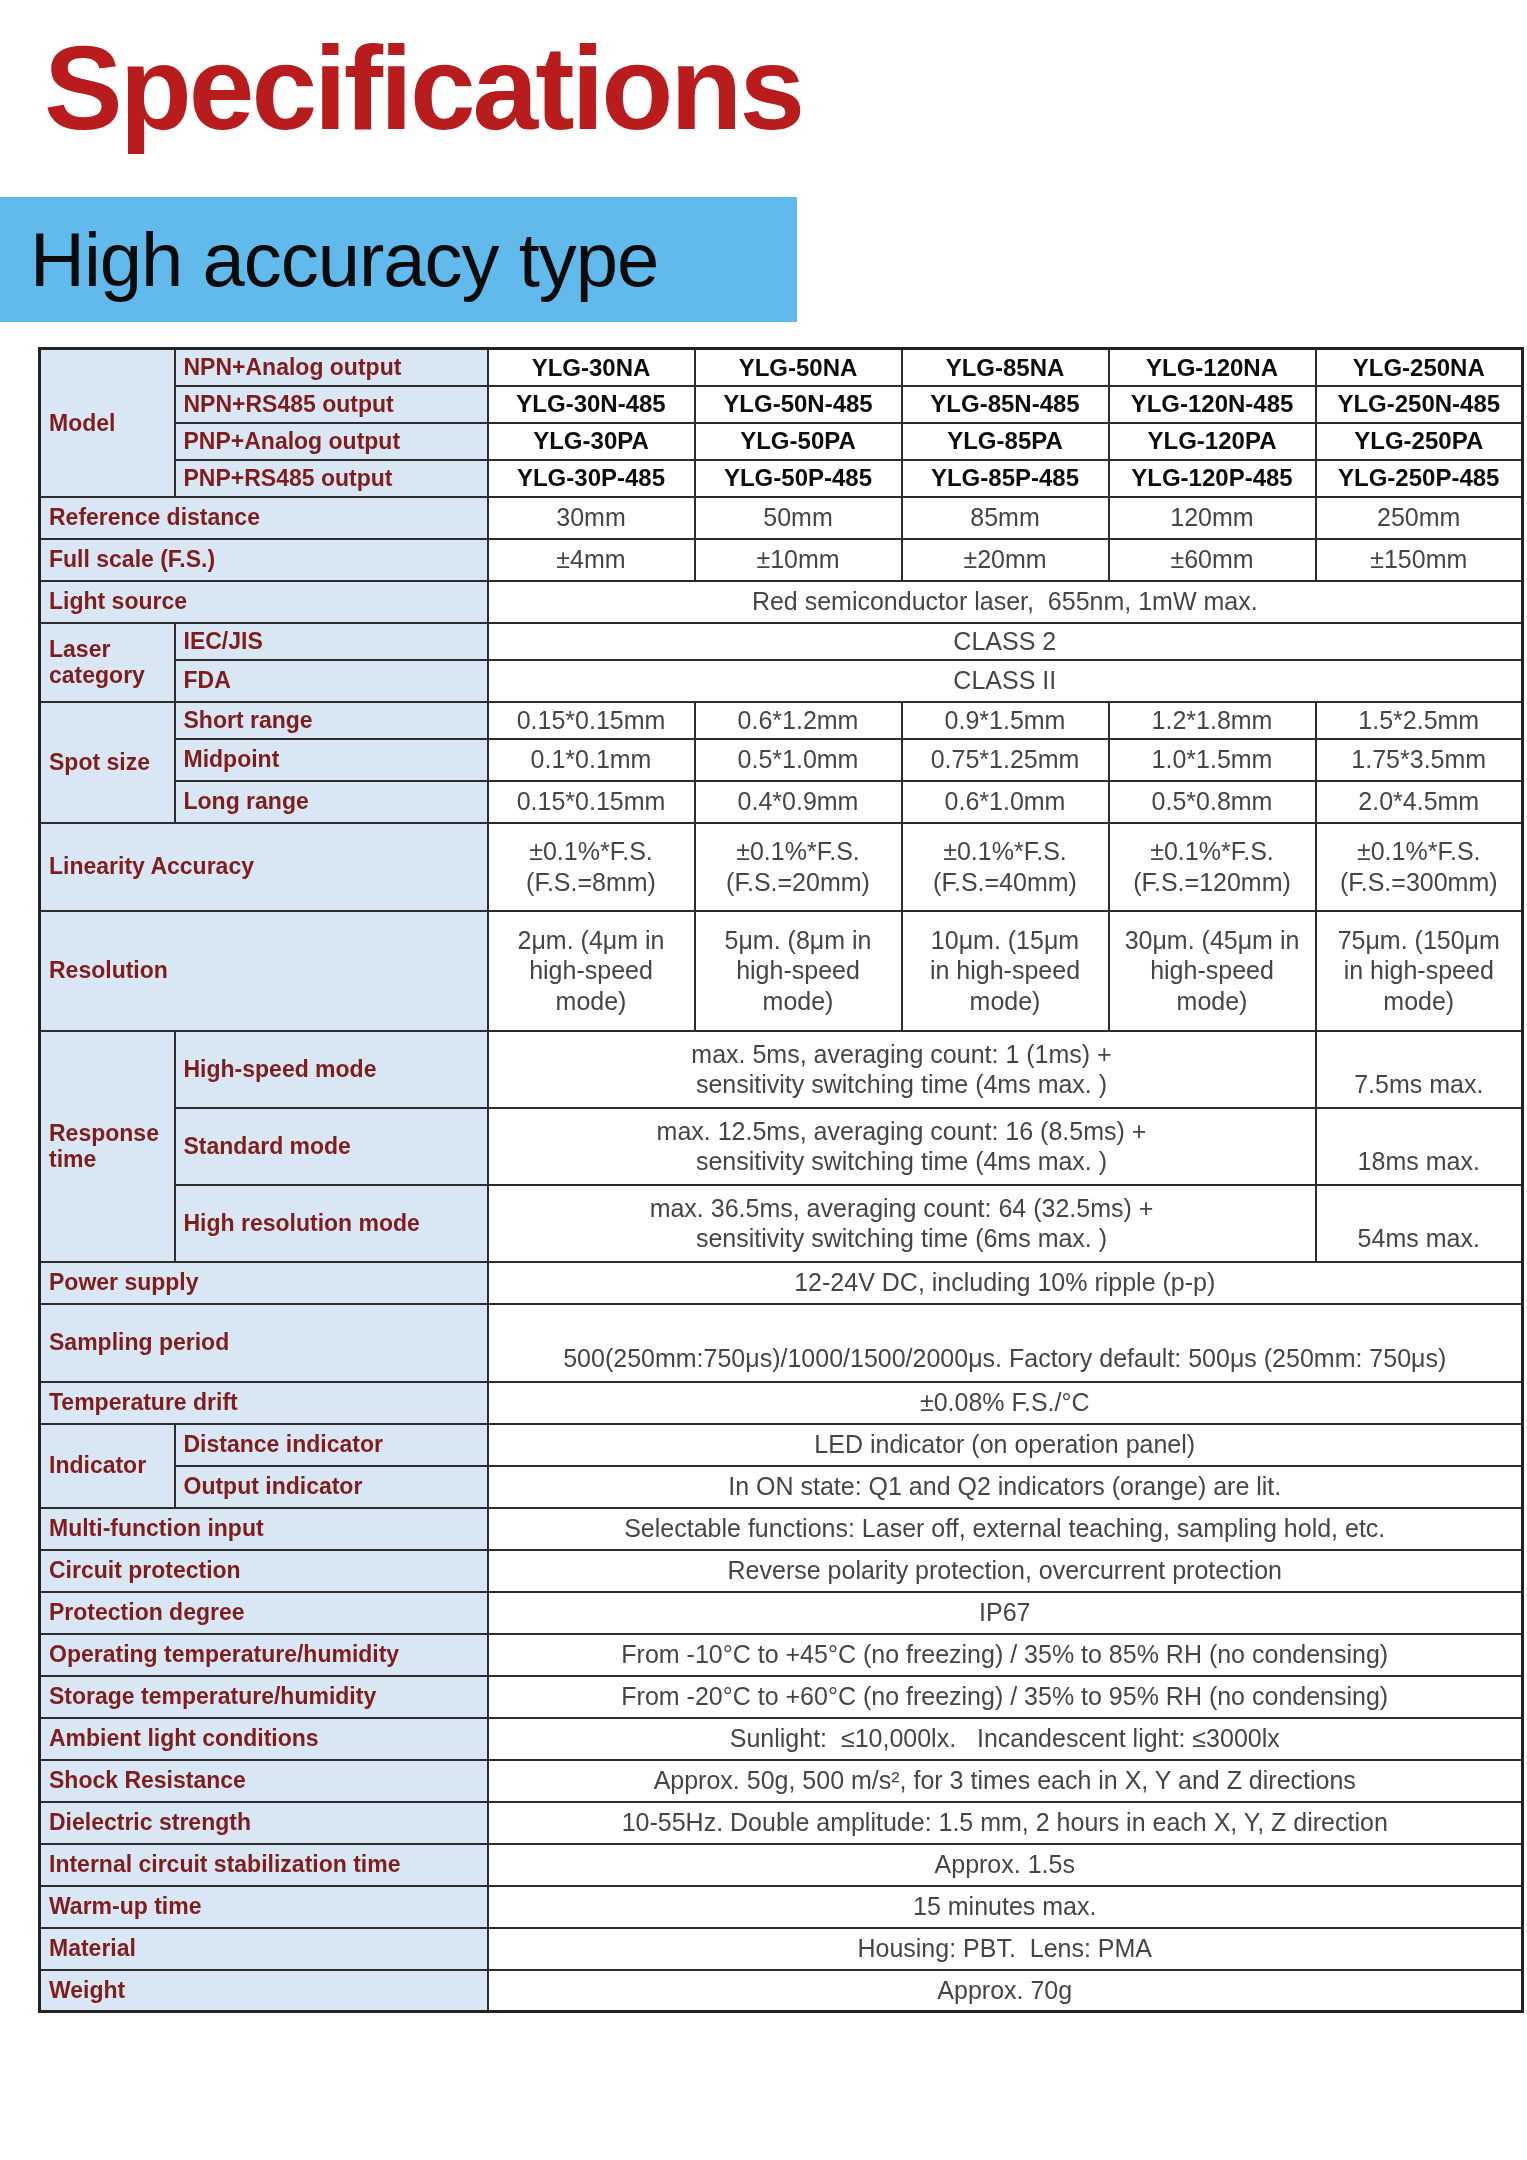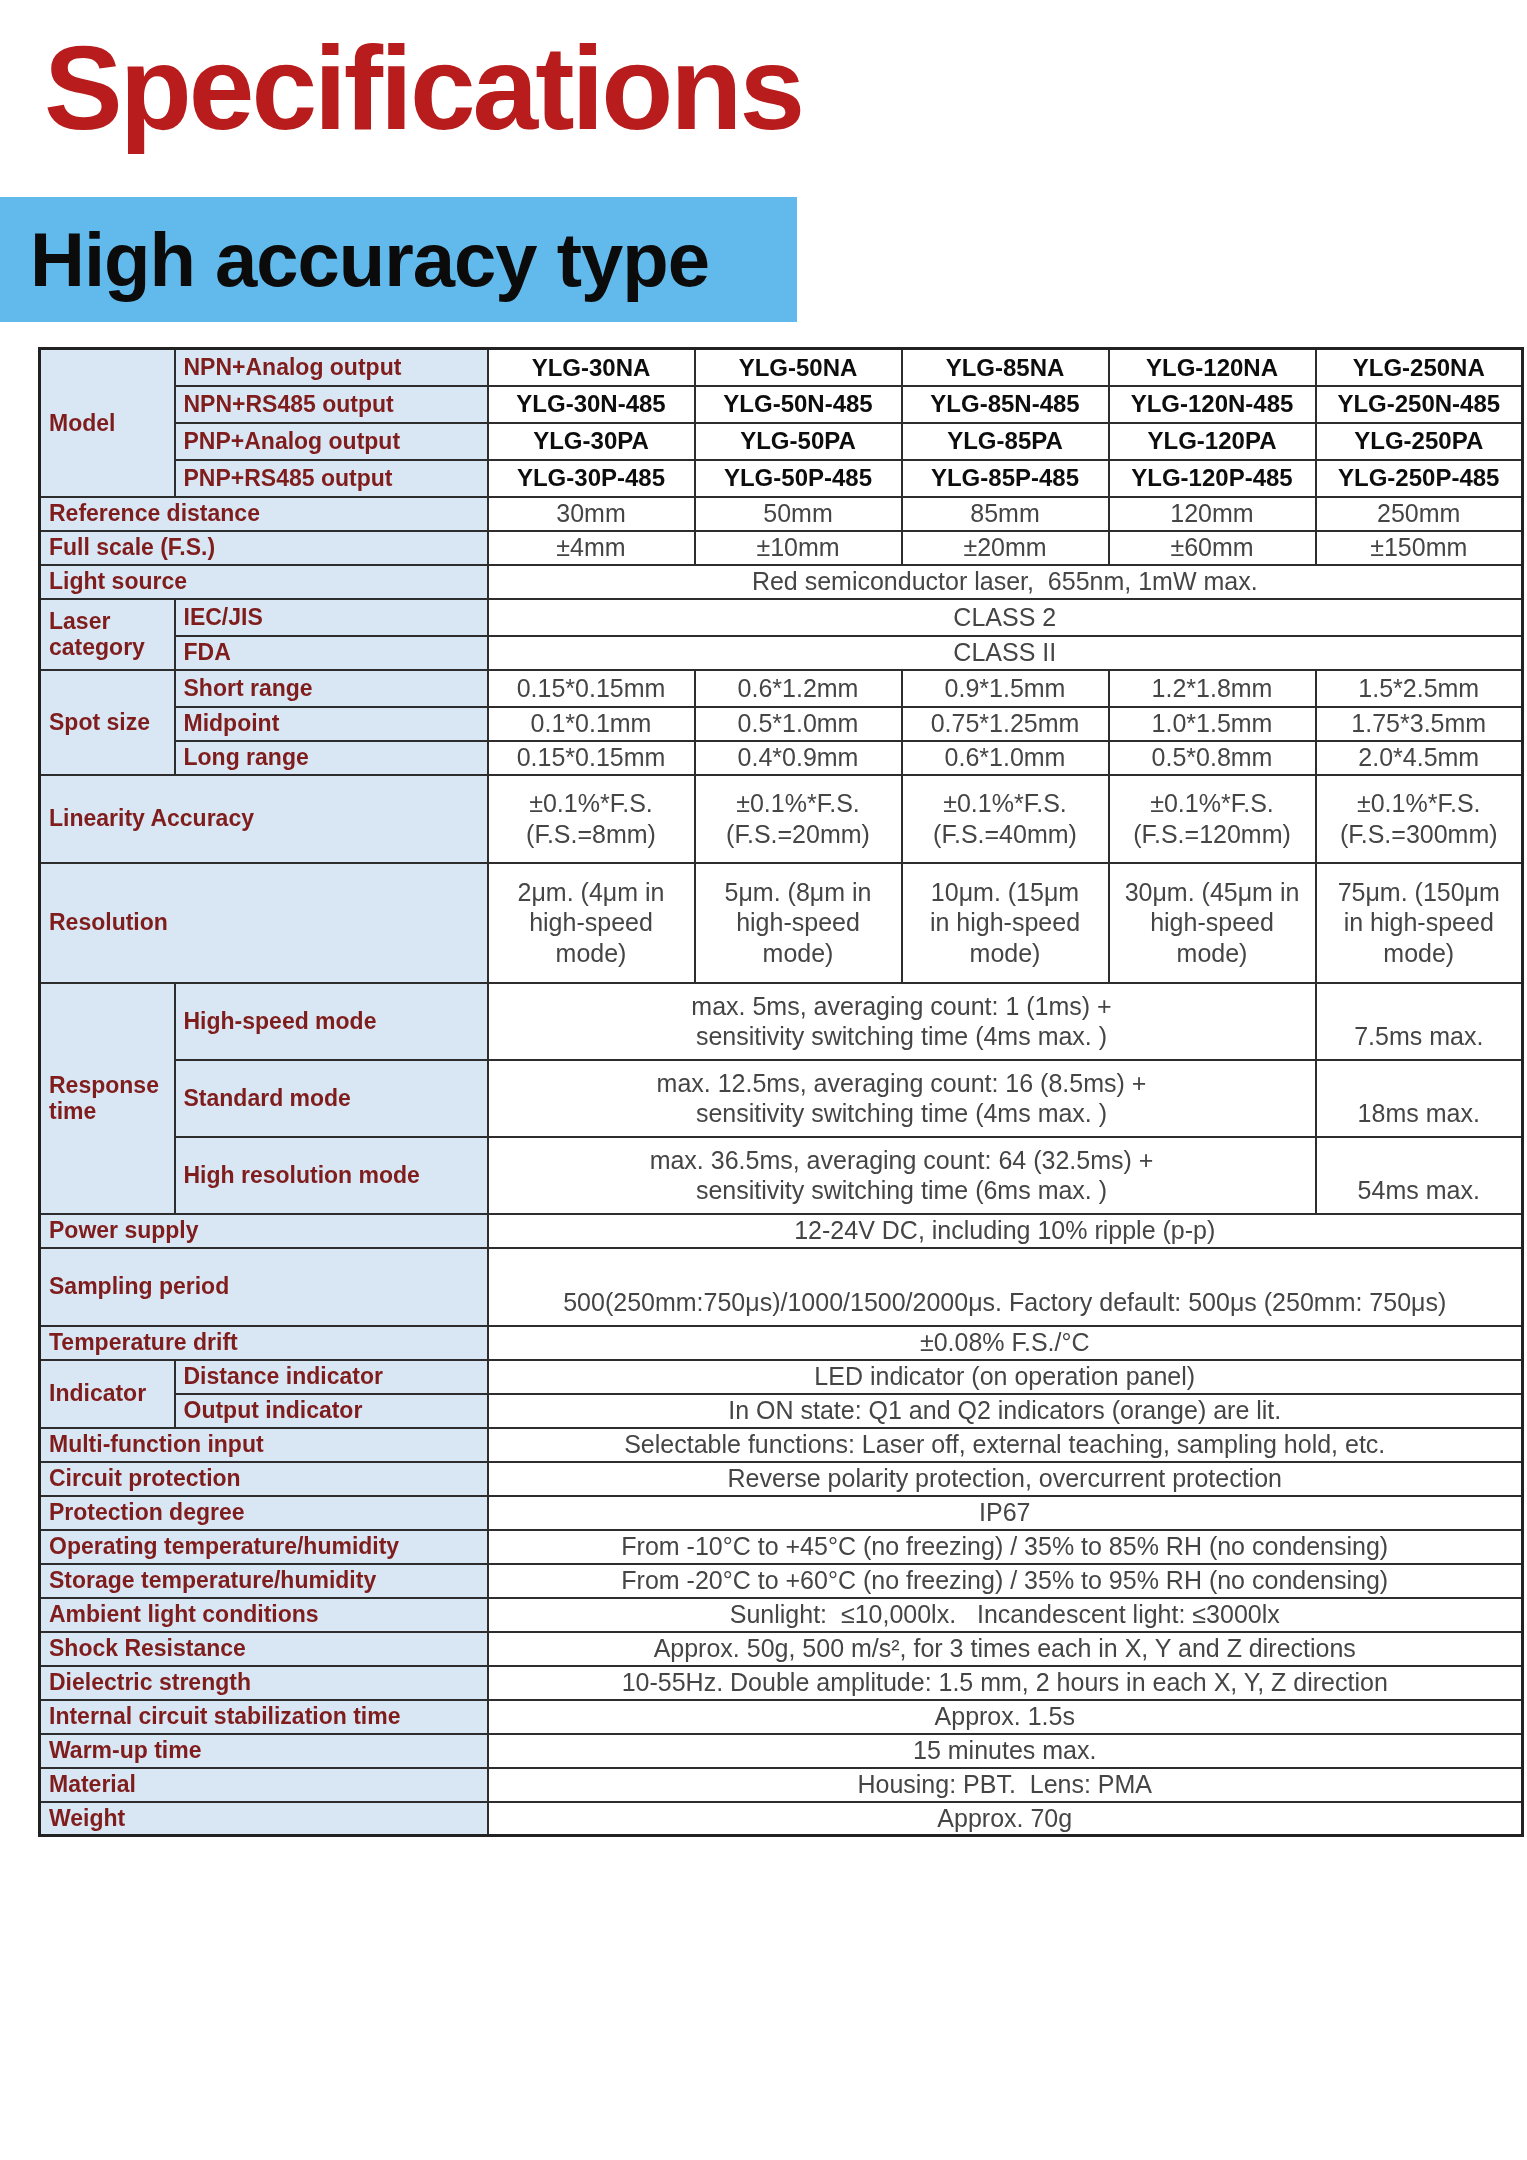--- a/index.html
+++ b/index.html
@@ -10,21 +10,21 @@
   }
   .page-title{
     position:absolute;left:28px;top:8px;margin:16px;
     font-size:118px;font-weight:600;color:#b91c1c;letter-spacing:-3px;line-height:1.1;
   }
   .banner{
     position:absolute;left:0;top:197px;width:797px;height:125px;
     background:#62baec;display:flex;align-items:center;
   }
   .banner-text{
-    font-size:76px;font-weight:700;color:#0b0b0b;padding-left:30px;letter-spacing:-1px;
+    font-size:76px;font-weight:400;color:#0b0b0b;padding-left:30px;letter-spacing:-1px;
   }
   table.spec{
     position:absolute;left:38px;top:347px;width:1483px;
     border-collapse:collapse;table-layout:fixed;
     border:3px solid #222;
   }
   td{border:2px solid #2d2d2d;overflow:hidden;vertical-align:middle;}
   .lbl{
     background:#d9e7f4;font-weight:bold;font-size:23px;color:#7f1d1d;
     text-align:left;padding:0 4px 0 8px;white-space:nowrap;line-height:1.15;
@@ -32,21 +32,21 @@
   .grp{white-space:normal;}
   .grp-center{text-align:left;white-space:normal;}
   .val{
     font-size:25px;color:#454545;text-align:center;font-weight:400;
     padding:0 4px;line-height:1.22;
   }
   .val.strong{font-weight:bold;color:#0d0d0d;font-size:24px;}
   .pre{white-space:pre-wrap;}
   .bottom{vertical-align:bottom;padding-bottom:7px;}
   
-  tr.h37{height:37px} tr.h36{height:34px} tr.h62{height:78px}
+  tr.h37{height:37px} tr.h36{height:42px} tr.h62{height:78px}
   tr.h98{height:88px} tr.h120{height:120px} tr.h77{height:77px}
 </style>
 </head>
 <body>
 
 <h1 class="page-title">Specifications</h1>
 
 <div class="banner">
   <span class="banner-text">High accuracy type</span>
 </div>

